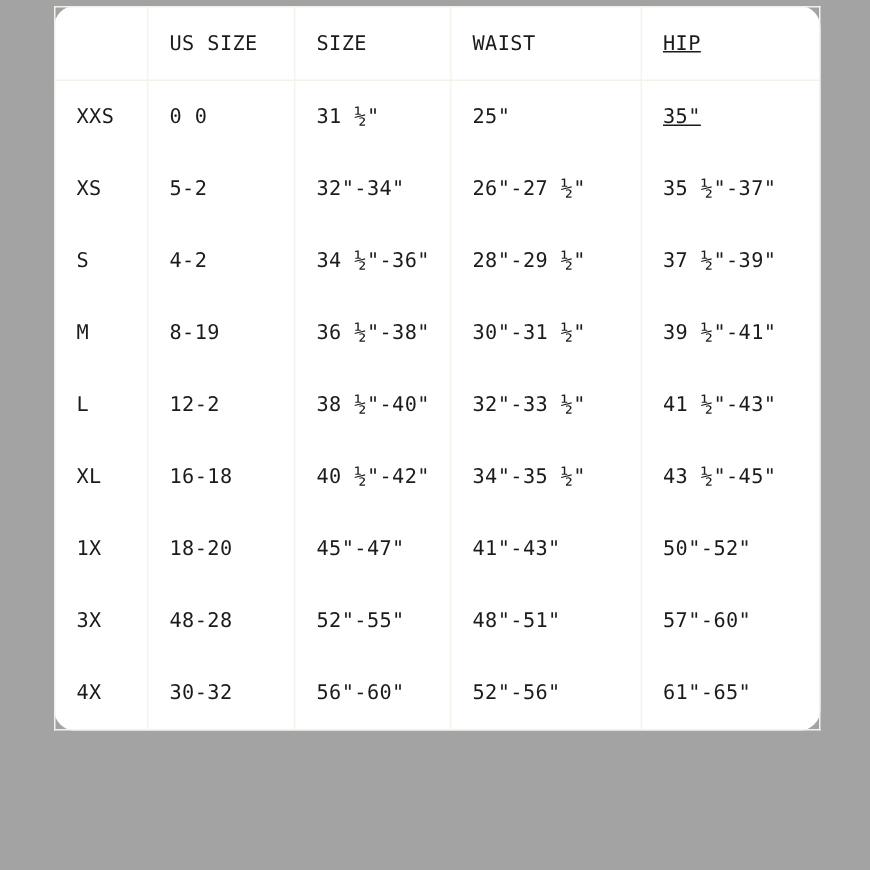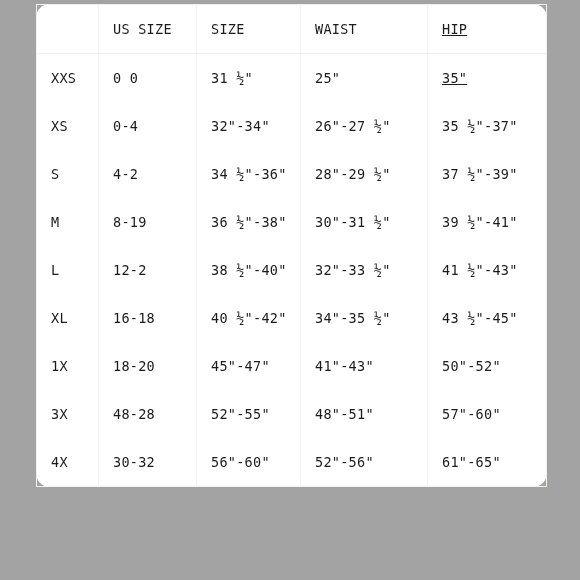--- a/index.html
+++ b/index.html
@@ -102,21 +102,21 @@
       <tbody id="tbody">
           <tr>
             <td>XXS</td>
             <td>0 0</td>
             <td>31 ½"</td>
             <td>25"</td>
             <td>35"</td>
           </tr>
           <tr>
             <td>XS</td>
-            <td>0-4</td>
+            <td>5-2</td>
             <td>32"-34"</td>
             <td>26"-27 ½"</td>
             <td>35 ½"-37"</td>
           </tr>
           <tr>
             <td>S</td>
             <td>4-2</td>
             <td>34 ½"-36"</td>
             <td>28"-29 ½"</td>
             <td>37 ½"-39"</td>

